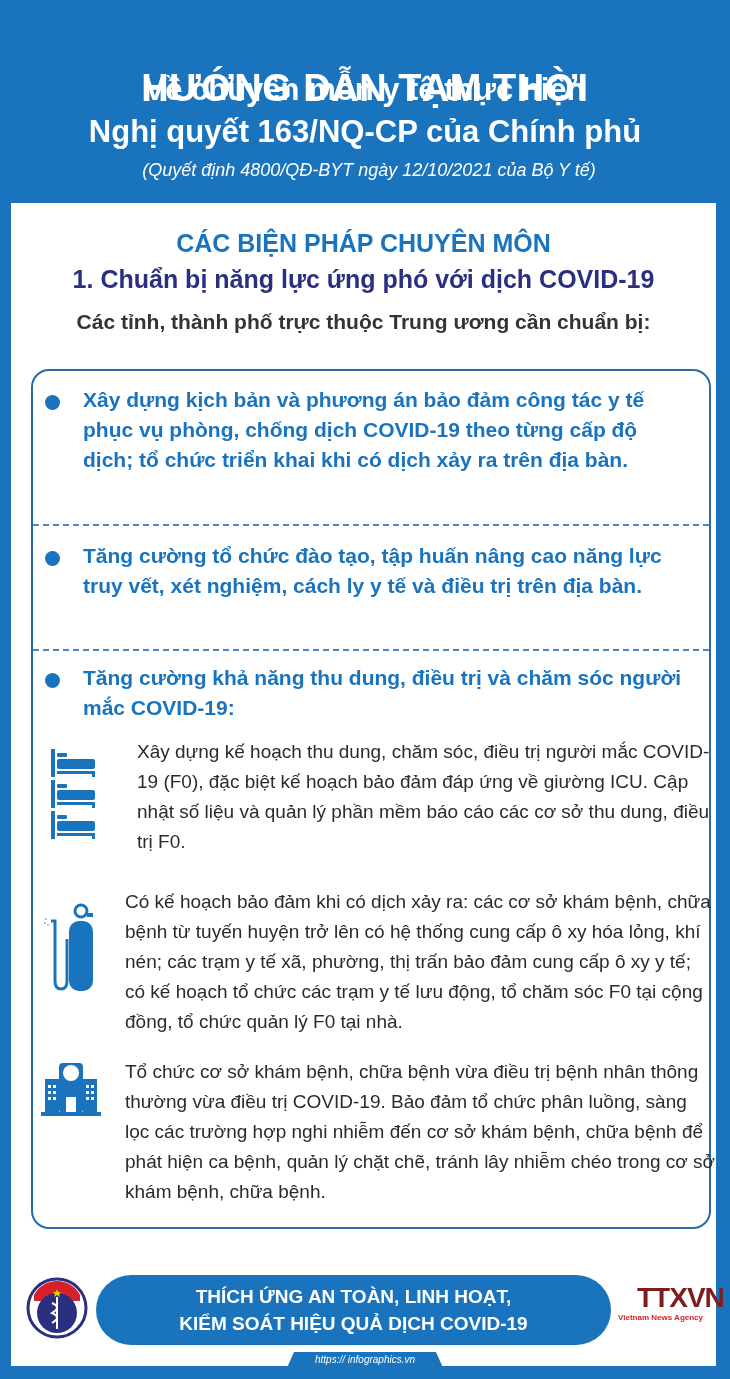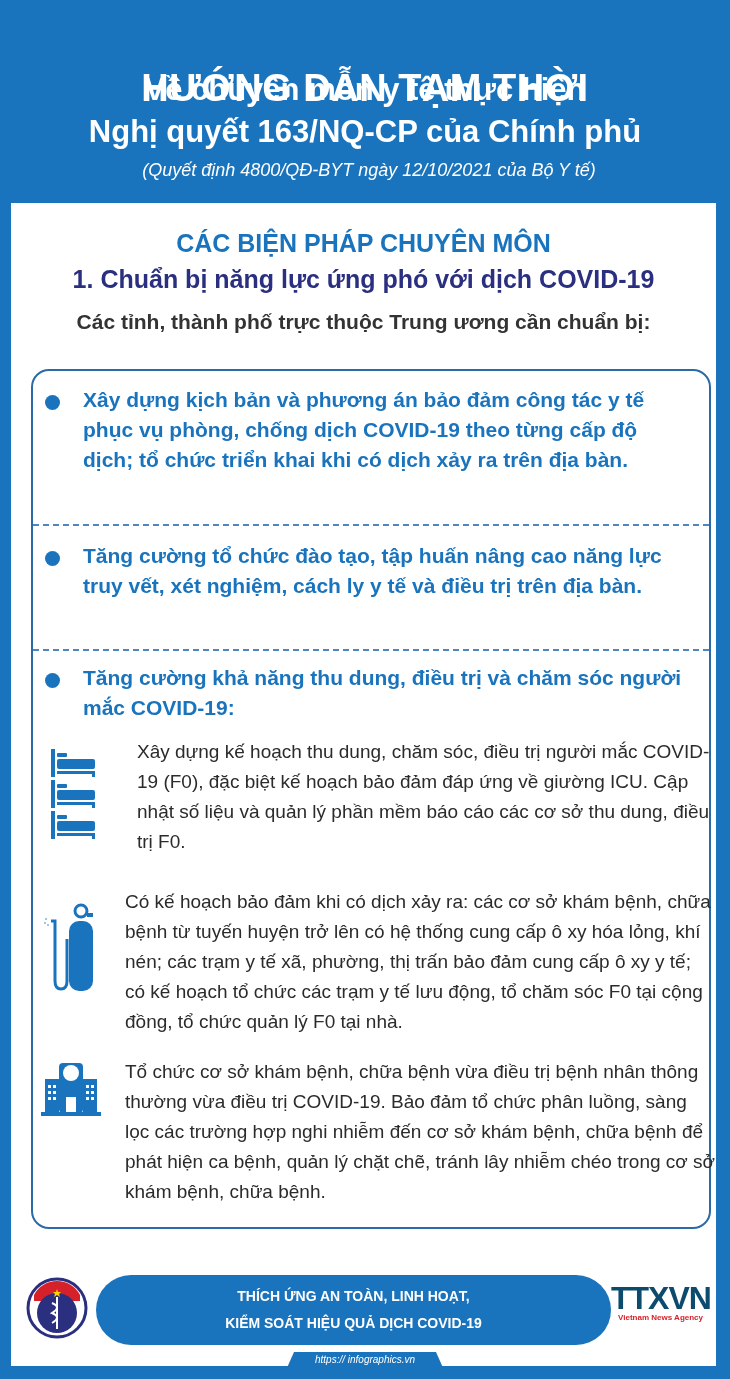--- a/index.html
+++ b/index.html
@@ -28,21 +28,21 @@
   .bullet .dot { position: absolute; left: 0; top: 10px; width: 15px; height: 15px; border-radius: 50%; background: #1a74bd; }
   .bullet .txt { position: absolute; left: 38px; width: 600px; color: #1a74bd; font-size: 21px; font-weight: bold; line-height: 30px; }
 
   .divider { position: absolute; left: 0; right: 0; height: 0; border-top: 2px dashed #4f86bf; }
 
   .sub-item { position: absolute; left: 90px; width: 580px; color: #2b2b2b; font-size: 19px; line-height: 30px; }
   .sub-icon { position: absolute; }
 
   .footer-banner { position: absolute; left: 85px; top: 1072px; width: 515px; height: 70px;
                    background: #1a74bd; border-radius: 35px; color: #ffffff; text-align: center;
-                   font-weight: bold; font-size: 14px; line-height: 27px; padding-top: 8px; box-sizing: border-box; }
+                   font-weight: bold; font-size: 19px; line-height: 27px; padding-top: 8px; box-sizing: border-box; }
   .moh-logo { position: absolute; left: 15px; top: 1060px; width: 62px; height: 90px; }
   .ttxvn-logo { position: absolute; left: 600px; top: 1080px; width: 100px; height: 50px; }
 
   .url-tab { position: absolute; left: 282px; top: 1352px; width: 166px; height: 27px; }
   .url-text { position: absolute; left: 282px; top: 1354px; width: 166px; text-align: center; color: #ffffff;
               font-size: 10px; font-style: italic; }
 </style>
 </head>
 <body>
 
@@ -148,21 +148,21 @@
     <path d="M26 40 Q36 44 26 50 Q36 54 26 60" stroke="#ffffff" stroke-width="2" fill="none"></path>
     <polygon points="31,26 32,29 35,29 33,31 34,34 31,32 28,34 29,31 27,29 30,29" fill="#ffd200"></polygon>
   </svg>
 
   <div class="footer-banner">
     <div>THÍCH ỨNG AN TOÀN, LINH HOẠT,</div>
     <div>KIỂM SOÁT HIỆU QUẢ DỊCH COVID-19</div>
   </div>
 
   <div class="ttxvn-logo">
-    <div style="font-weight:bold; font-size:32px; color:#0c4a6e; letter-spacing:-1px; line-height:30px;">TTXVN</div>
+    <div style="font-weight:bold; font-size:28px; color:#7f1d1d; letter-spacing:-1px; line-height:30px;margin-left:26px;">TTXVN</div>
     <div style="font-size:8px; color:#d6202a; text-align:right; padding-right:8px; font-weight:bold;">Vietnam News Agency</div>
   </div>
 </div>
 
 <svg class="url-tab" viewBox="0 0 166 27">
   <polygon points="12,0 154,0 166,27 0,27" fill="#1a74bd"></polygon>
 </svg>
 <div class="url-text">https:// infographics.vn</div>
 
 </body></html>

